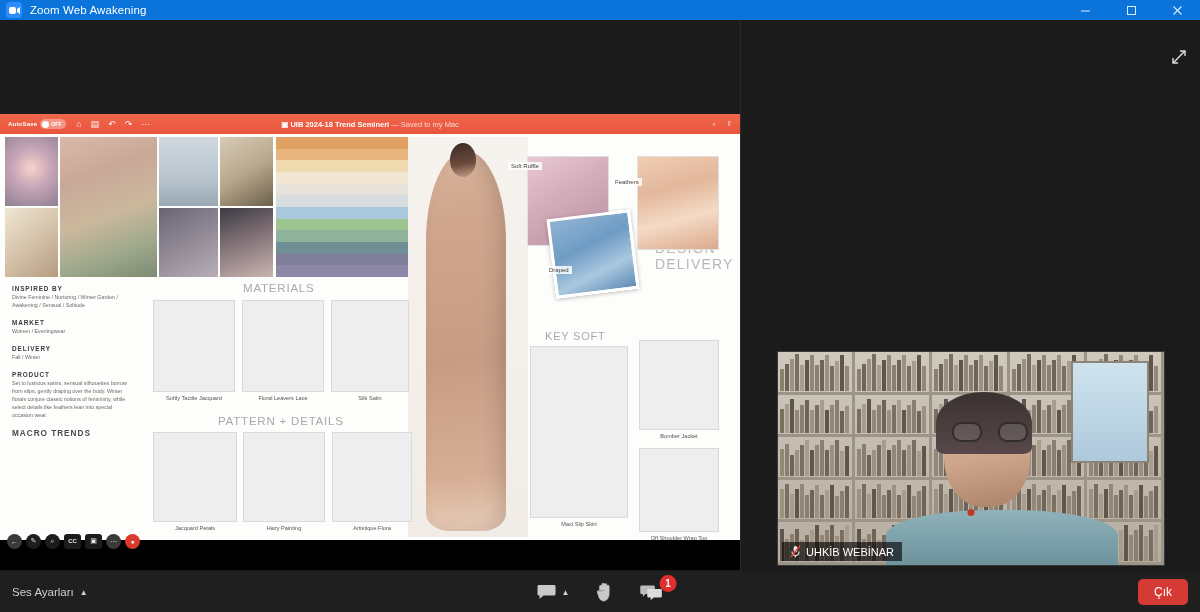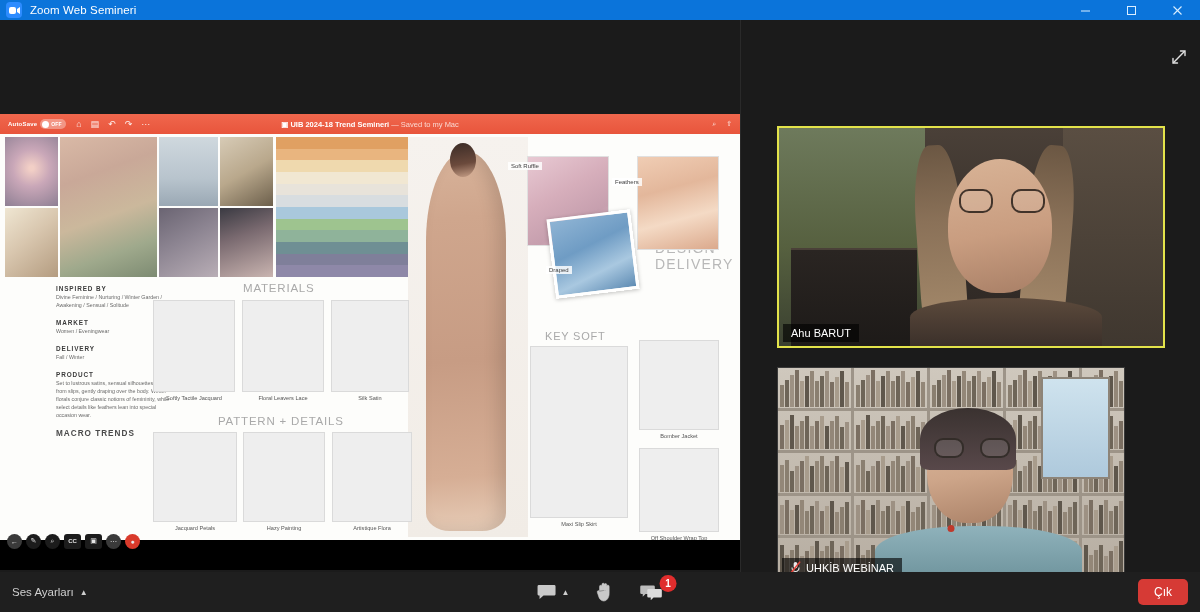--- a/index.html
+++ b/index.html
@@ -87,21 +87,20 @@
   .slide {
     position: relative; width: 740px; height: 406px;
     background: #fdfdfb; overflow: hidden;
   }
 
   
   .col-left {
     position: absolute; left: 5px; top: 0px;
     width: 133px; height: 406px;
     padding: 8px 7px;
-    margin-left: 44px;
   }
   .blk { margin-bottom: 9px; }
   .blk h4 {
     font-size: 6.4px; letter-spacing: .9px; color: #3b3b3b;
     font-weight: bold; margin-bottom: 2px;
   }
   .blk p { font-size: 5.3px; line-height: 1.5; color: #6a6a6a; }
   .macro-title {
     font-size: 8.2px; letter-spacing: 1px; color: #4a4a4a;
     font-weight: bold; margin: 10px 0 5px;
@@ -232,21 +231,21 @@
     position: absolute; right: 12px; top: 28px;
     width: 18px; height: 18px; color: #d5d5d5; font-size: 13px;
     display: flex; align-items: center; justify-content: center;
   }
   .tile { position: absolute; overflow: hidden; }
   .tile.t1 {
     left: 36px; top: 106px; width: 388px; height: 222px;
     border: 2px solid #e3e34a;
   }
   .tile.t2 {
-    left: 36px; top: 347px; width: 348px; height: 215px;
+    left: 36px; top: 331px; width: 388px; height: 215px;
     border: 1px solid #3a3a3a;
   }
   .tile .vid { position: absolute; inset: 0; }
   .namebadge {
     position: absolute; left: 4px; bottom: 4px;
     background: rgba(0,0,0,.62); color: #fff;
     font-size: 11px; padding: 3px 8px;
     display: flex; align-items: center; gap: 5px;
     max-width: 92%;
   }
@@ -370,21 +369,21 @@
 </head>
 <body>
 
 <div class="titlebar">
   <div class="tb-logo">
     <svg width="11" height="7" viewBox="0 0 11 7">
         <rect x="0" y="0" width="7" height="7" rx="2" fill="#fff"></rect>
         <path d="M8 2 L11 0 L11 7 L8 5 Z" fill="#fff"></path>
       </svg>
   </div>
-  <div class="tb-title">Zoom Web Semineri</div>
+  <div class="tb-title">Zoom Web Awakening</div>
   <div class="tb-controls">
     <div class="tb-btn">
       <svg width="11" height="11" viewBox="0 0 11 11">
           <line x1="1" y1="6" x2="10" y2="6" stroke="#dbeeff" stroke-width="1"></line>
         </svg>
     </div>
     <div class="tb-btn">
       <svg width="11" height="11" viewBox="0 0 11 11">
           <rect x="1.5" y="1.5" width="8" height="8" fill="none" stroke="#dbeeff" stroke-width="1"></rect>
         </svg>
@@ -559,38 +558,20 @@
 
   <div class="right-col">
     <div class="expand-btn">
       <svg width="16" height="16" viewBox="0 0 16 16">
         <path d="M9.5 2 H14 V6.5" fill="none" stroke="#e0e0e0" stroke-width="1.4" stroke-linecap="round"></path>
         <path d="M6.5 14 H2 V9.5" fill="none" stroke="#e0e0e0" stroke-width="1.4" stroke-linecap="round"></path>
         <line x1="13.4" y1="2.6" x2="2.6" y2="13.4" stroke="#e0e0e0" stroke-width="1.4" stroke-linecap="round"></line>
       </svg>
     </div>
 
-    <div class="tile t1">
-      <div class="vid v1-bg">
-        <div class="v1-wall"></div>
-        <div class="v1-shelf"></div>
-        <div class="v1-right"></div>
-        <div class="v1-hair-l"></div>
-        <div class="v1-hair-r"></div>
-        <div class="v1-head"></div>
-        <div class="v1-glass">
-            <i></i>
-            <i></i>
-          </div>
-        <div class="v1-body"></div>
-      </div>
-      <div class="namebadge">
-        <span>Ahu BARUT</span>
-      </div>
-    </div>
 
     <div class="tile t2">
       <div class="vid v2-bg">
         <div class="v2-shelves" id="shelves">
             <div class="v2-unit">
               <div class="v2-row">
                 <i class="bk" style="background: rgb(138, 127, 112); height: 55%;"></i>
                 <i class="bk" style="background: rgb(110, 101, 88); height: 68%;"></i>
                 <i class="bk" style="background: rgb(157, 145, 131); height: 81%;"></i>
                 <i class="bk" style="background: rgb(123, 111, 98); height: 94%;"></i>

